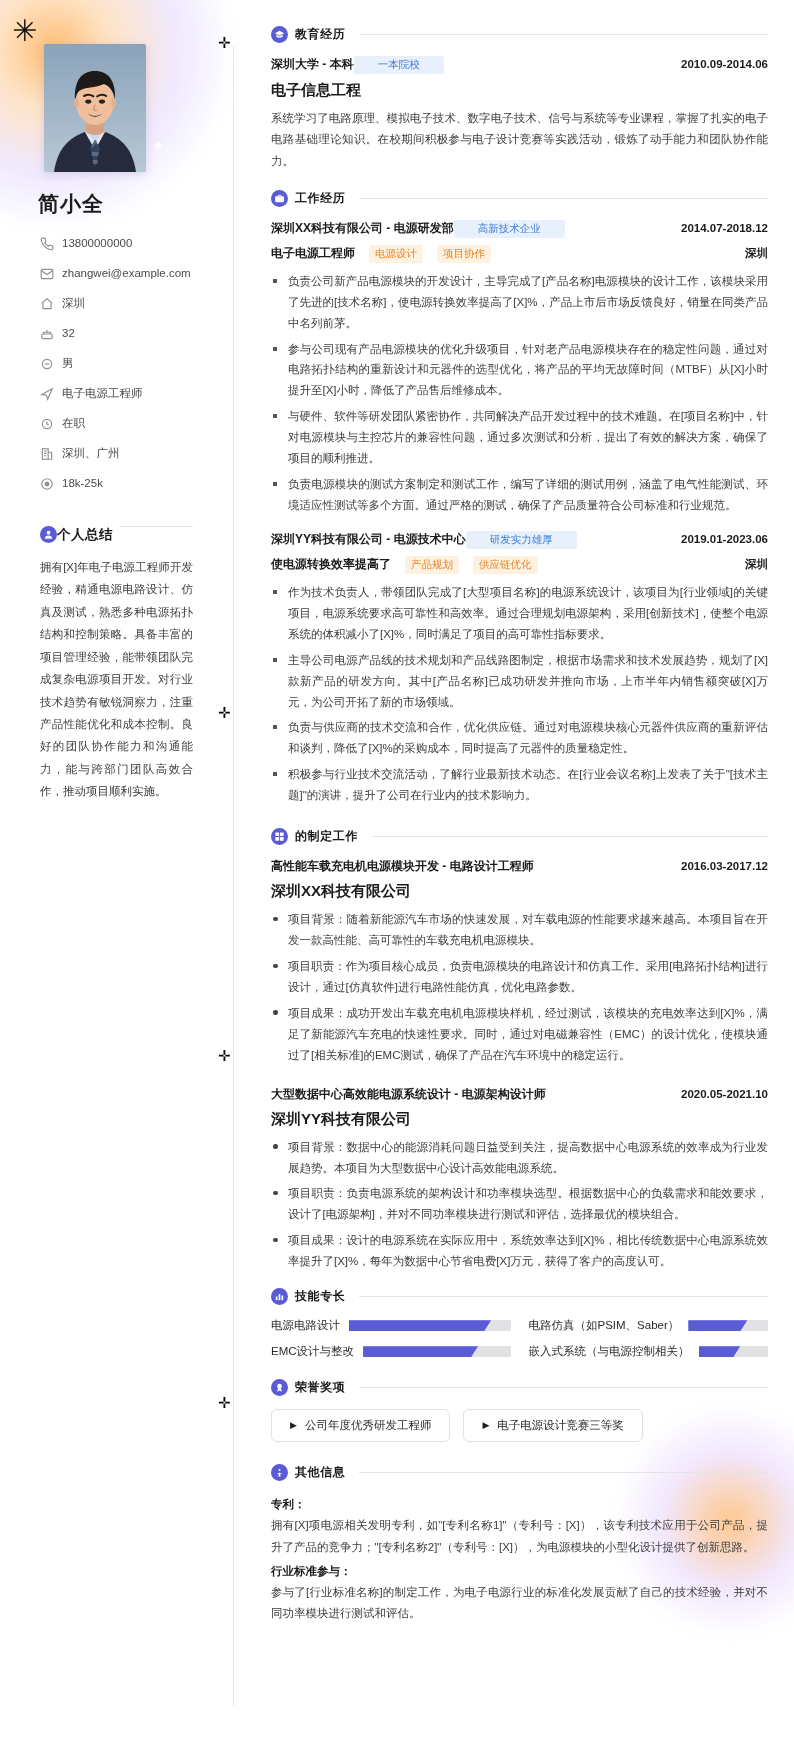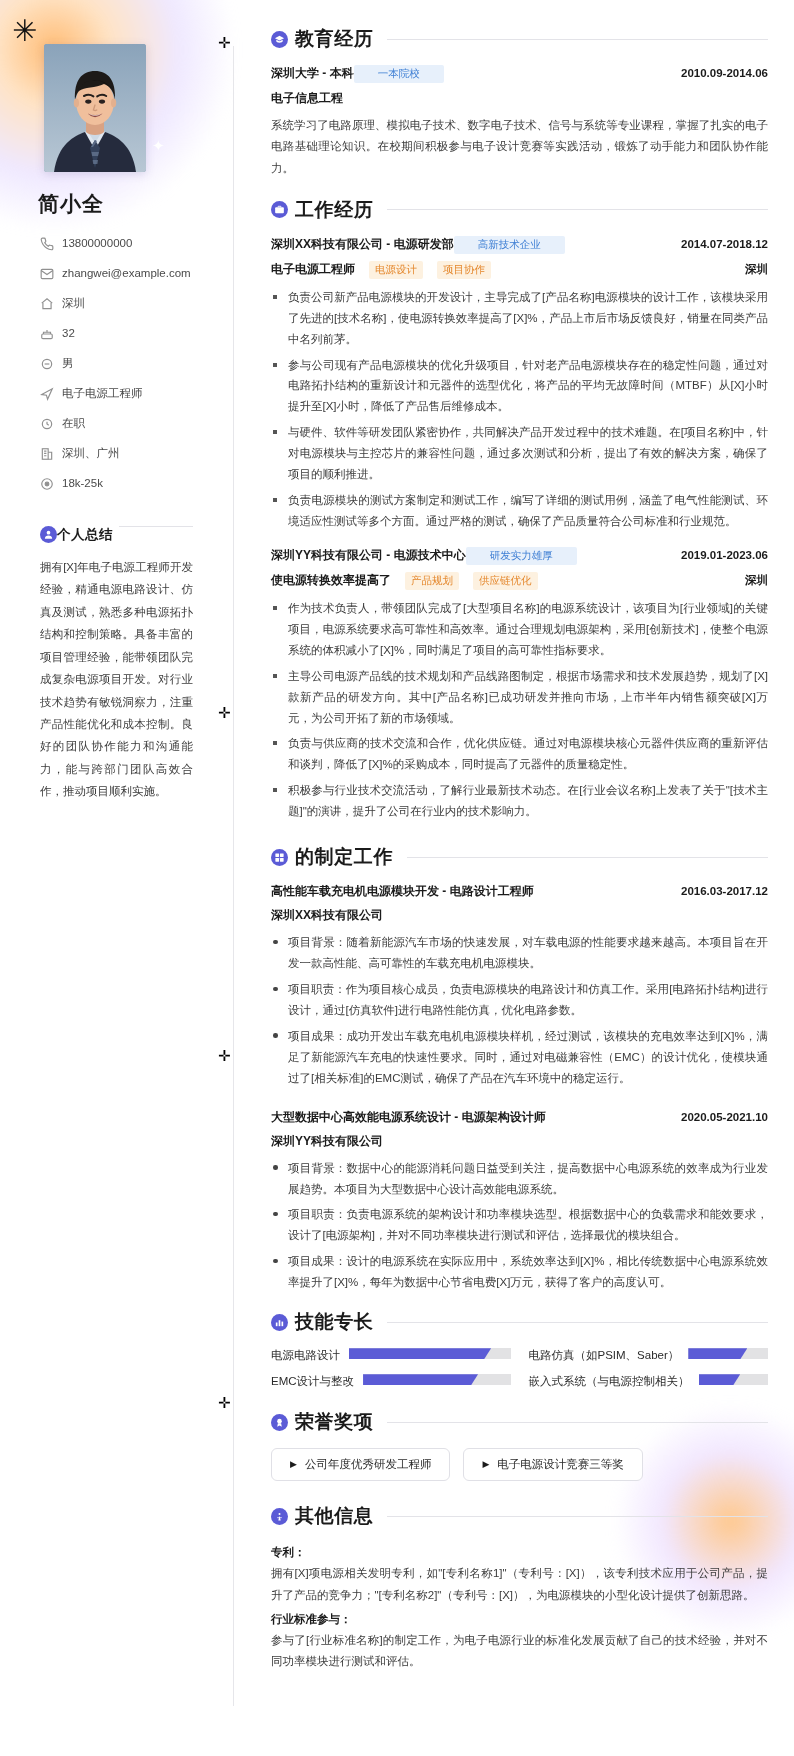--- a/index.html
+++ b/index.html
@@ -108,21 +108,21 @@
     font-size: 11.5px;
     line-height: 1.95;
     color: #3c3c3c;
     text-align: justify;
   }
 
   
   .sec { margin-bottom: 4px; }
   .sec-head { display: flex; align-items: center; gap: 7px; margin-bottom: 13px; }
   .sec-head .hline { flex: 1; height: 1px; background: #e3e3e8; margin-left: 7px; }
-  .sec-title { font-size: 19px; font-weight: bold; color: #1b1b1b; letter-spacing: .6px; }
+  .sec-title { font-size: 12px; font-weight: bold; color: #1b1b1b; letter-spacing: .6px; }
 
   .entry { margin-bottom: 15px; }
   .e-row1 {
     display: flex; align-items: baseline; 
     margin-bottom: 7px;
   }
   .e-org { font-size: 12px; font-weight: bold; color: #1b1b1b; }
   .e-date { margin-left: auto; font-size: 11.5px; font-weight: bold; color: #1b1b1b; white-space: nowrap; }
   .tag-blue {
     font-size: 10.5px; color: #3f7fd4;
@@ -130,21 +130,21 @@
     white-space: nowrap;
   }
   .e-row2 { display: flex; align-items: baseline; gap: 14px; margin-bottom: 8px; }
   .e-role { font-size: 12px; font-weight: bold; color: #1b1b1b; }
   .tag-orange {
     font-size: 10.5px; color: #e4872c;
     background: #fdf1e0; padding: 2px 6px; border-radius: 2px;
     white-space: nowrap;
   }
   .e-city { margin-left: auto; font-size: 11.5px; font-weight: bold; color: #1b1b1b; }
-  .e-sub { font-size: 12px; font-weight: bold; color: #1b1b1b; margin-bottom: 8px; }
+  .e-sub { font-size: 15px; font-weight: bold; color: #1b1b1b; margin-bottom: 8px; }
   .e-desc {
     font-size: 11.5px; line-height: 1.85; color: #3c3c3c;
     text-align: justify;
   }
   ul.bullets { list-style: none; margin: 0; padding: 0; }
   ul.bullets li {
     position: relative;
     padding-left: 17px;
     margin-bottom: 5px;
     font-size: 11.5px;
@@ -165,21 +165,21 @@
 
   
   .skill-grid {
     display: grid;
     grid-template-columns: 1fr 1fr;
     column-gap: 18px;
     row-gap: 11px;
     margin-bottom: 20px;
   }
   .skill {
-    display: flex; gap: 9px;
+    display: flex; align-items: center; gap: 9px;
   }
   .sk-name { font-size: 11.5px; color: #2b2b2b; white-space: nowrap; }
   .sk-bar {
     flex: 1;
     height: 11px;
     background: #e2e2e4;
     position: relative;
     min-width: 32px;
   }
   .sk-fill {

